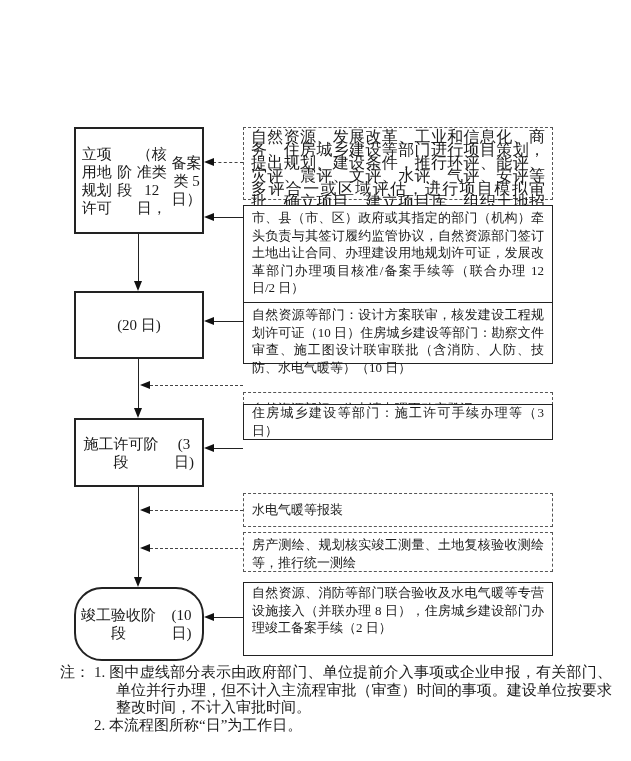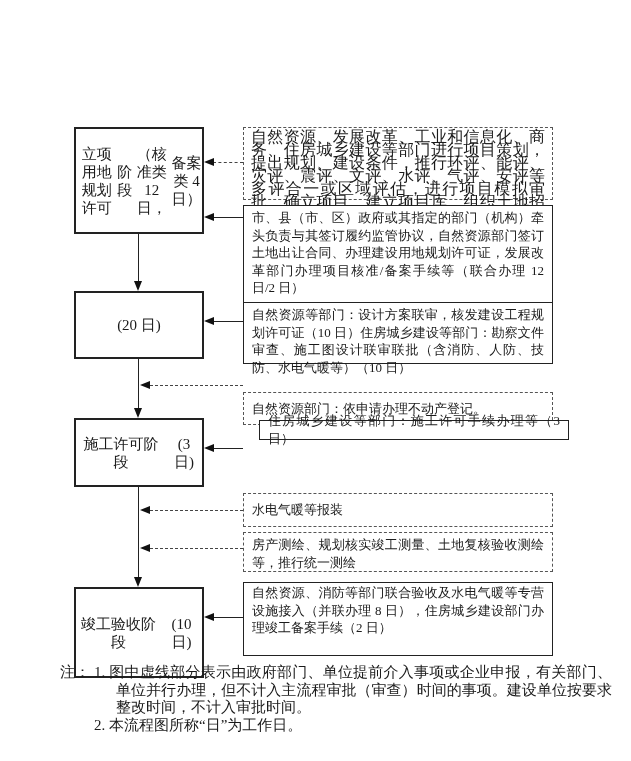--- a/index.html
+++ b/index.html
@@ -49,46 +49,46 @@
 </head>
 <body>
 
 <div class="page">
 
 
   <div class="stage" style="top:127px;height:107px;">
     <div>立项用地规划许可</div>
     <div>阶段</div>
     <div>（核准类 12 日，</div>
-    <div>备案类 4 日）</div>
+    <div>备案类 5 日）</div>
   </div>
 
   <div class="stage" style="top:291px;height:68px;">
     <div>(20 日)</div>
   </div>
 
   <div class="stage" style="top:418px;height:69px;">
     <div>施工许可阶段</div>
     <div>(3 日)</div>
   </div>
 
-  <div class="stage" style="top:587px;height:91px;">
+  <div class="stage" style="top:587px;height:74px;border-radius:28px;">
     <div>竣工验收阶段</div>
     <div>(10 日)</div>
   </div>
 
   <div class="sbox dashed small" style="top:127px;height:73px;">自然资源、发展改革、工业和信息化、商务、住房城乡建设等部门进行项目策划，提出规划、建设条件，推行环评、能评、灾评、震评、文评、水评、气评、安评等多评合一或区域评估，进行项目模拟审批，确立项目，建立项目库，组织土地招拍挂。</div>
 
   <div class="sbox solid med" style="top:205px;height:100px;">市、县（市、区）政府或其指定的部门（机构）牵头负责与其签订履约监管协议，自然资源部门签订土地出让合同、办理建设用地规划许可证，发展改革部门办理项目核准/备案手续等（联合办理 12 日/2 日）</div>
 
   <div class="sbox solid med" style="top:302px;height:62px;">自然资源等部门：设计方案联审，核发建设工程规划许可证（10 日）住房城乡建设等部门：勘察文件审查、施工图设计联审联批（含消防、人防、技防、水电气暖等）（10 日）</div>
 
   <div class="sbox dashed single" style="top:392px;height:33px;">自然资源部门：依申请办理不动产登记。</div>
 
-  <div class="sbox solid single" style="top:420px;height:20px;margin-left:16px;">住房城乡建设等部门：施工许可手续办理等（3 日）</div>
+  <div class="sbox solid single" style="top:404px;height:36px;">住房城乡建设等部门：施工许可手续办理等（3 日）</div>
 
   <div class="sbox dashed single" style="top:493px;height:34px;">水电气暖等报装</div>
 
   <div class="sbox dashed med" style="top:532px;height:40px;">房产测绘、规划核实竣工测量、土地复核验收测绘等，推行统一测绘</div>
 
   <div class="sbox solid med" style="top:582px;height:74px;padding-top:1px;">自然资源、消防等部门联合验收及水电气暖等专营设施接入（并联办理 8 日），住房城乡建设部门办理竣工备案手续（2 日）</div>
 
   <div class="hdash" style="left:213px;top:162px;width:30px;"></div>
   <div class="head-left" style="left:204px;top:158px;"></div>
 

